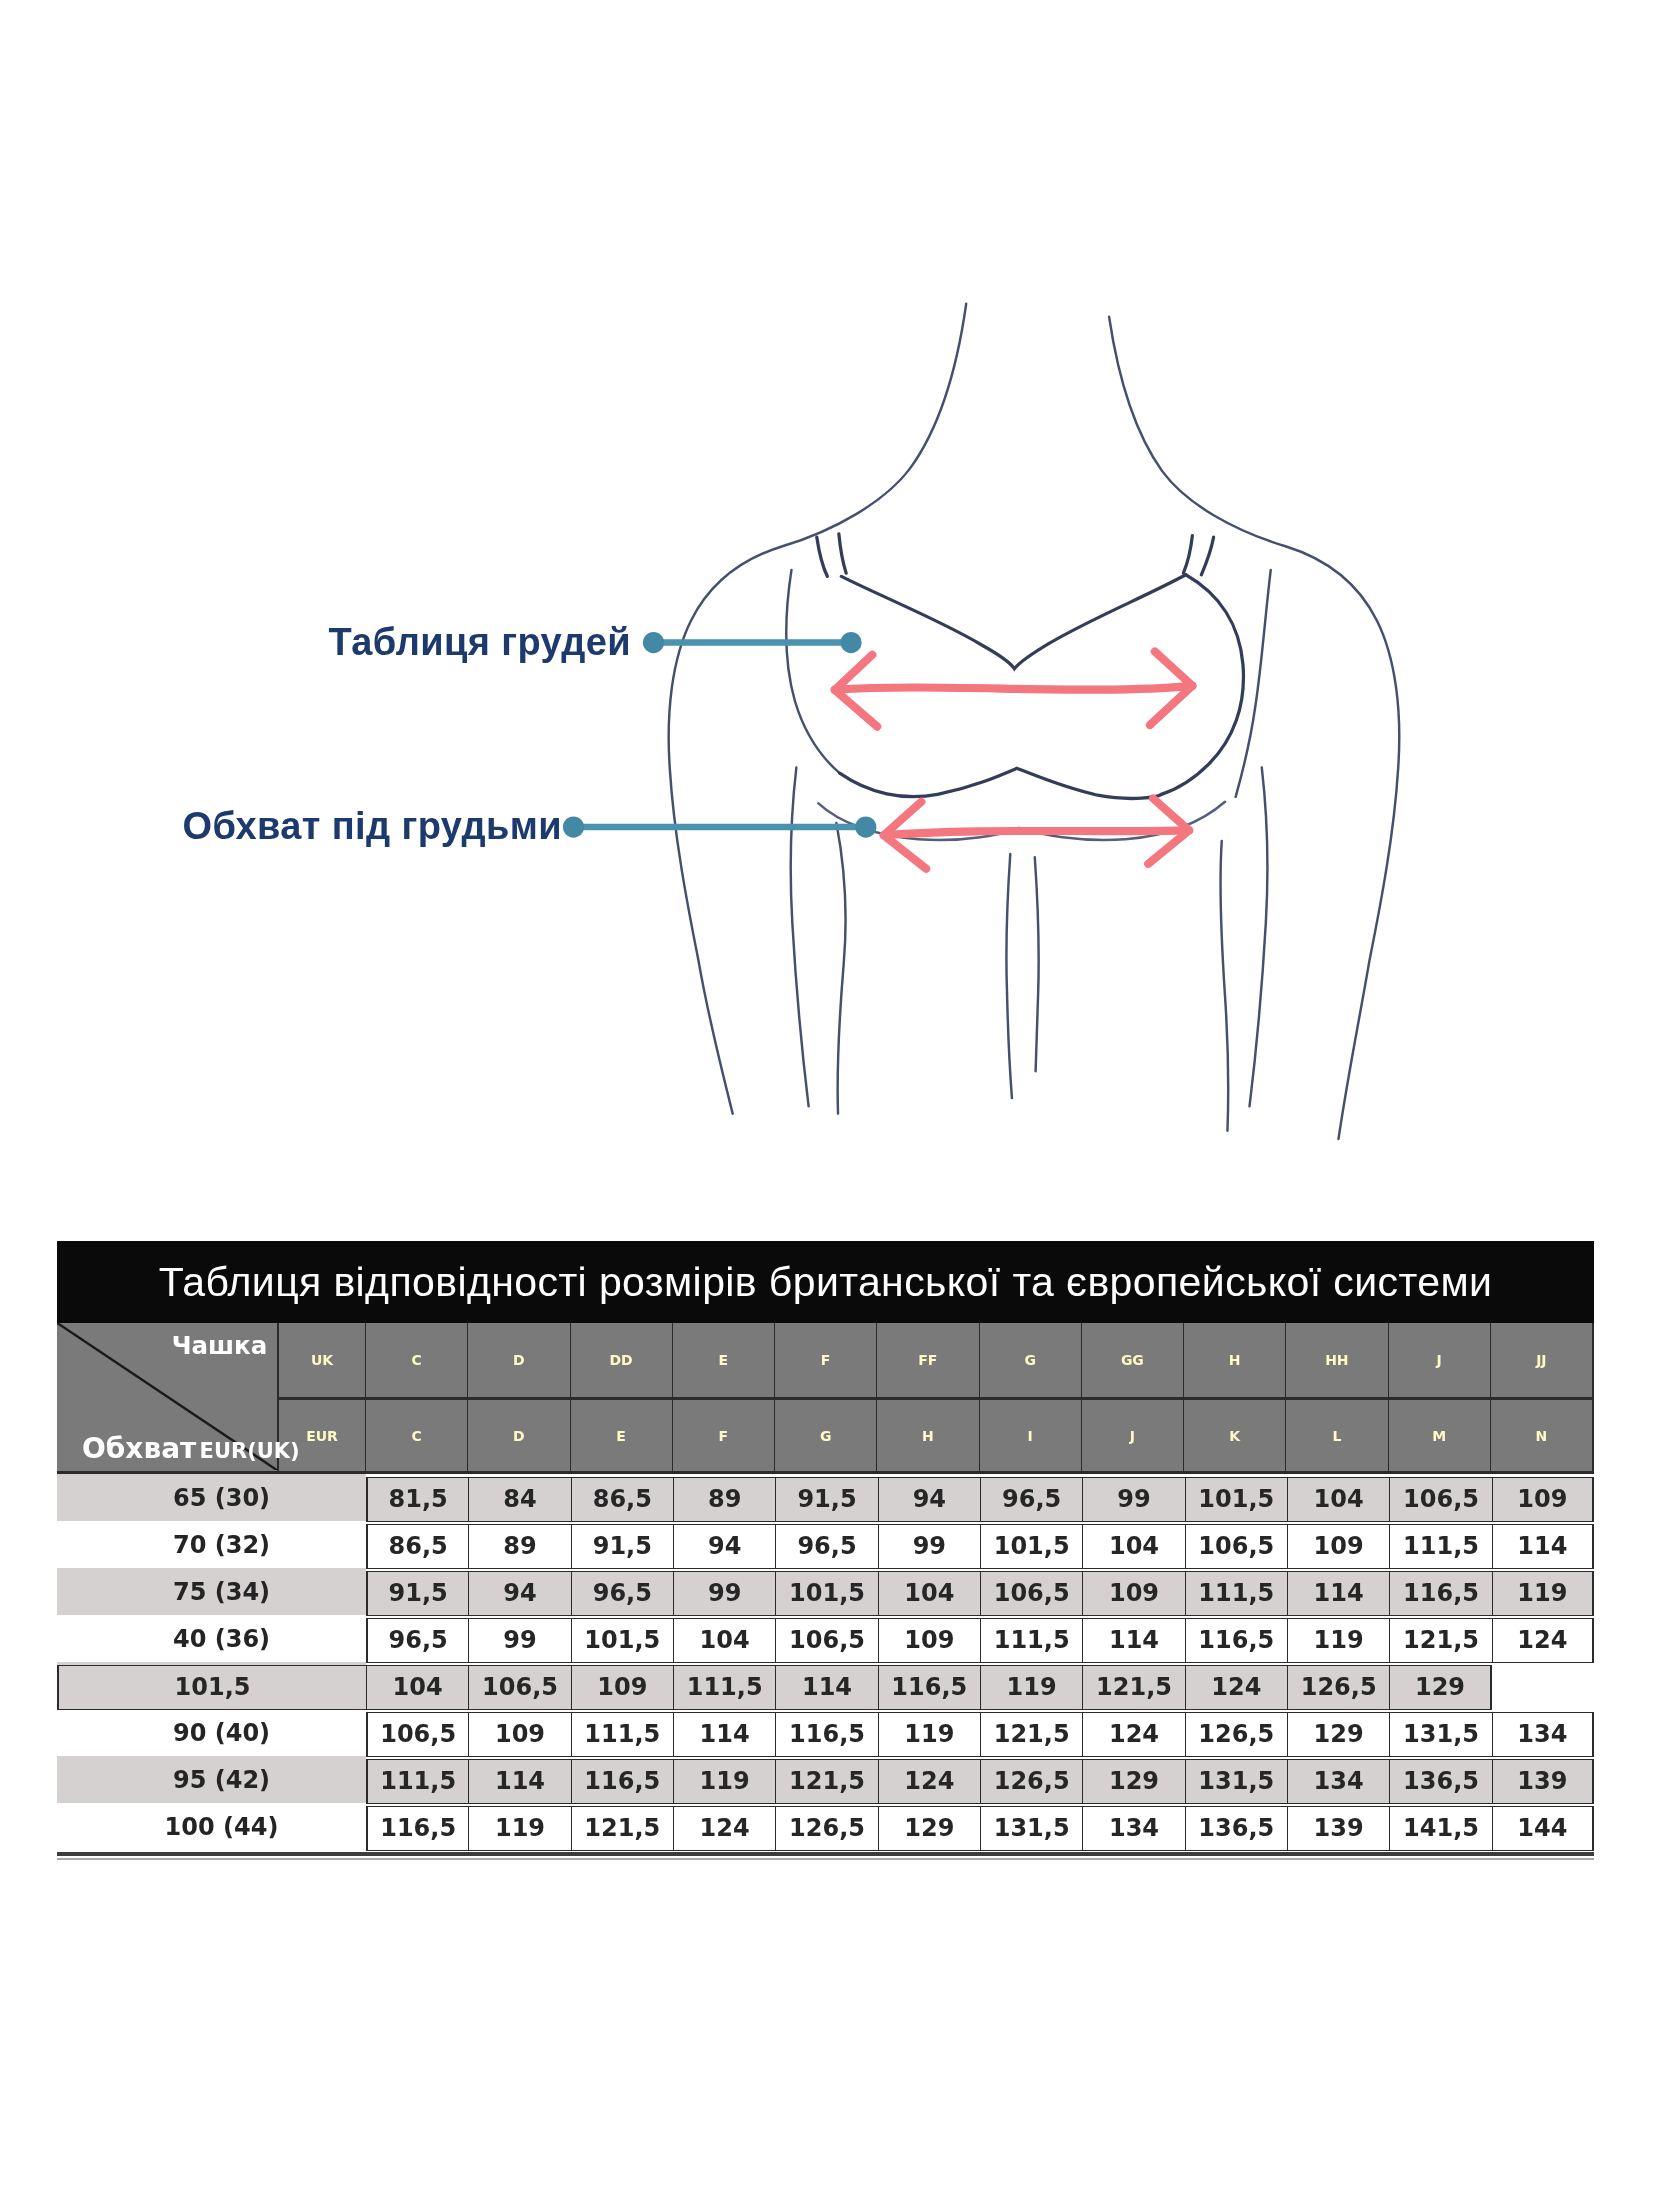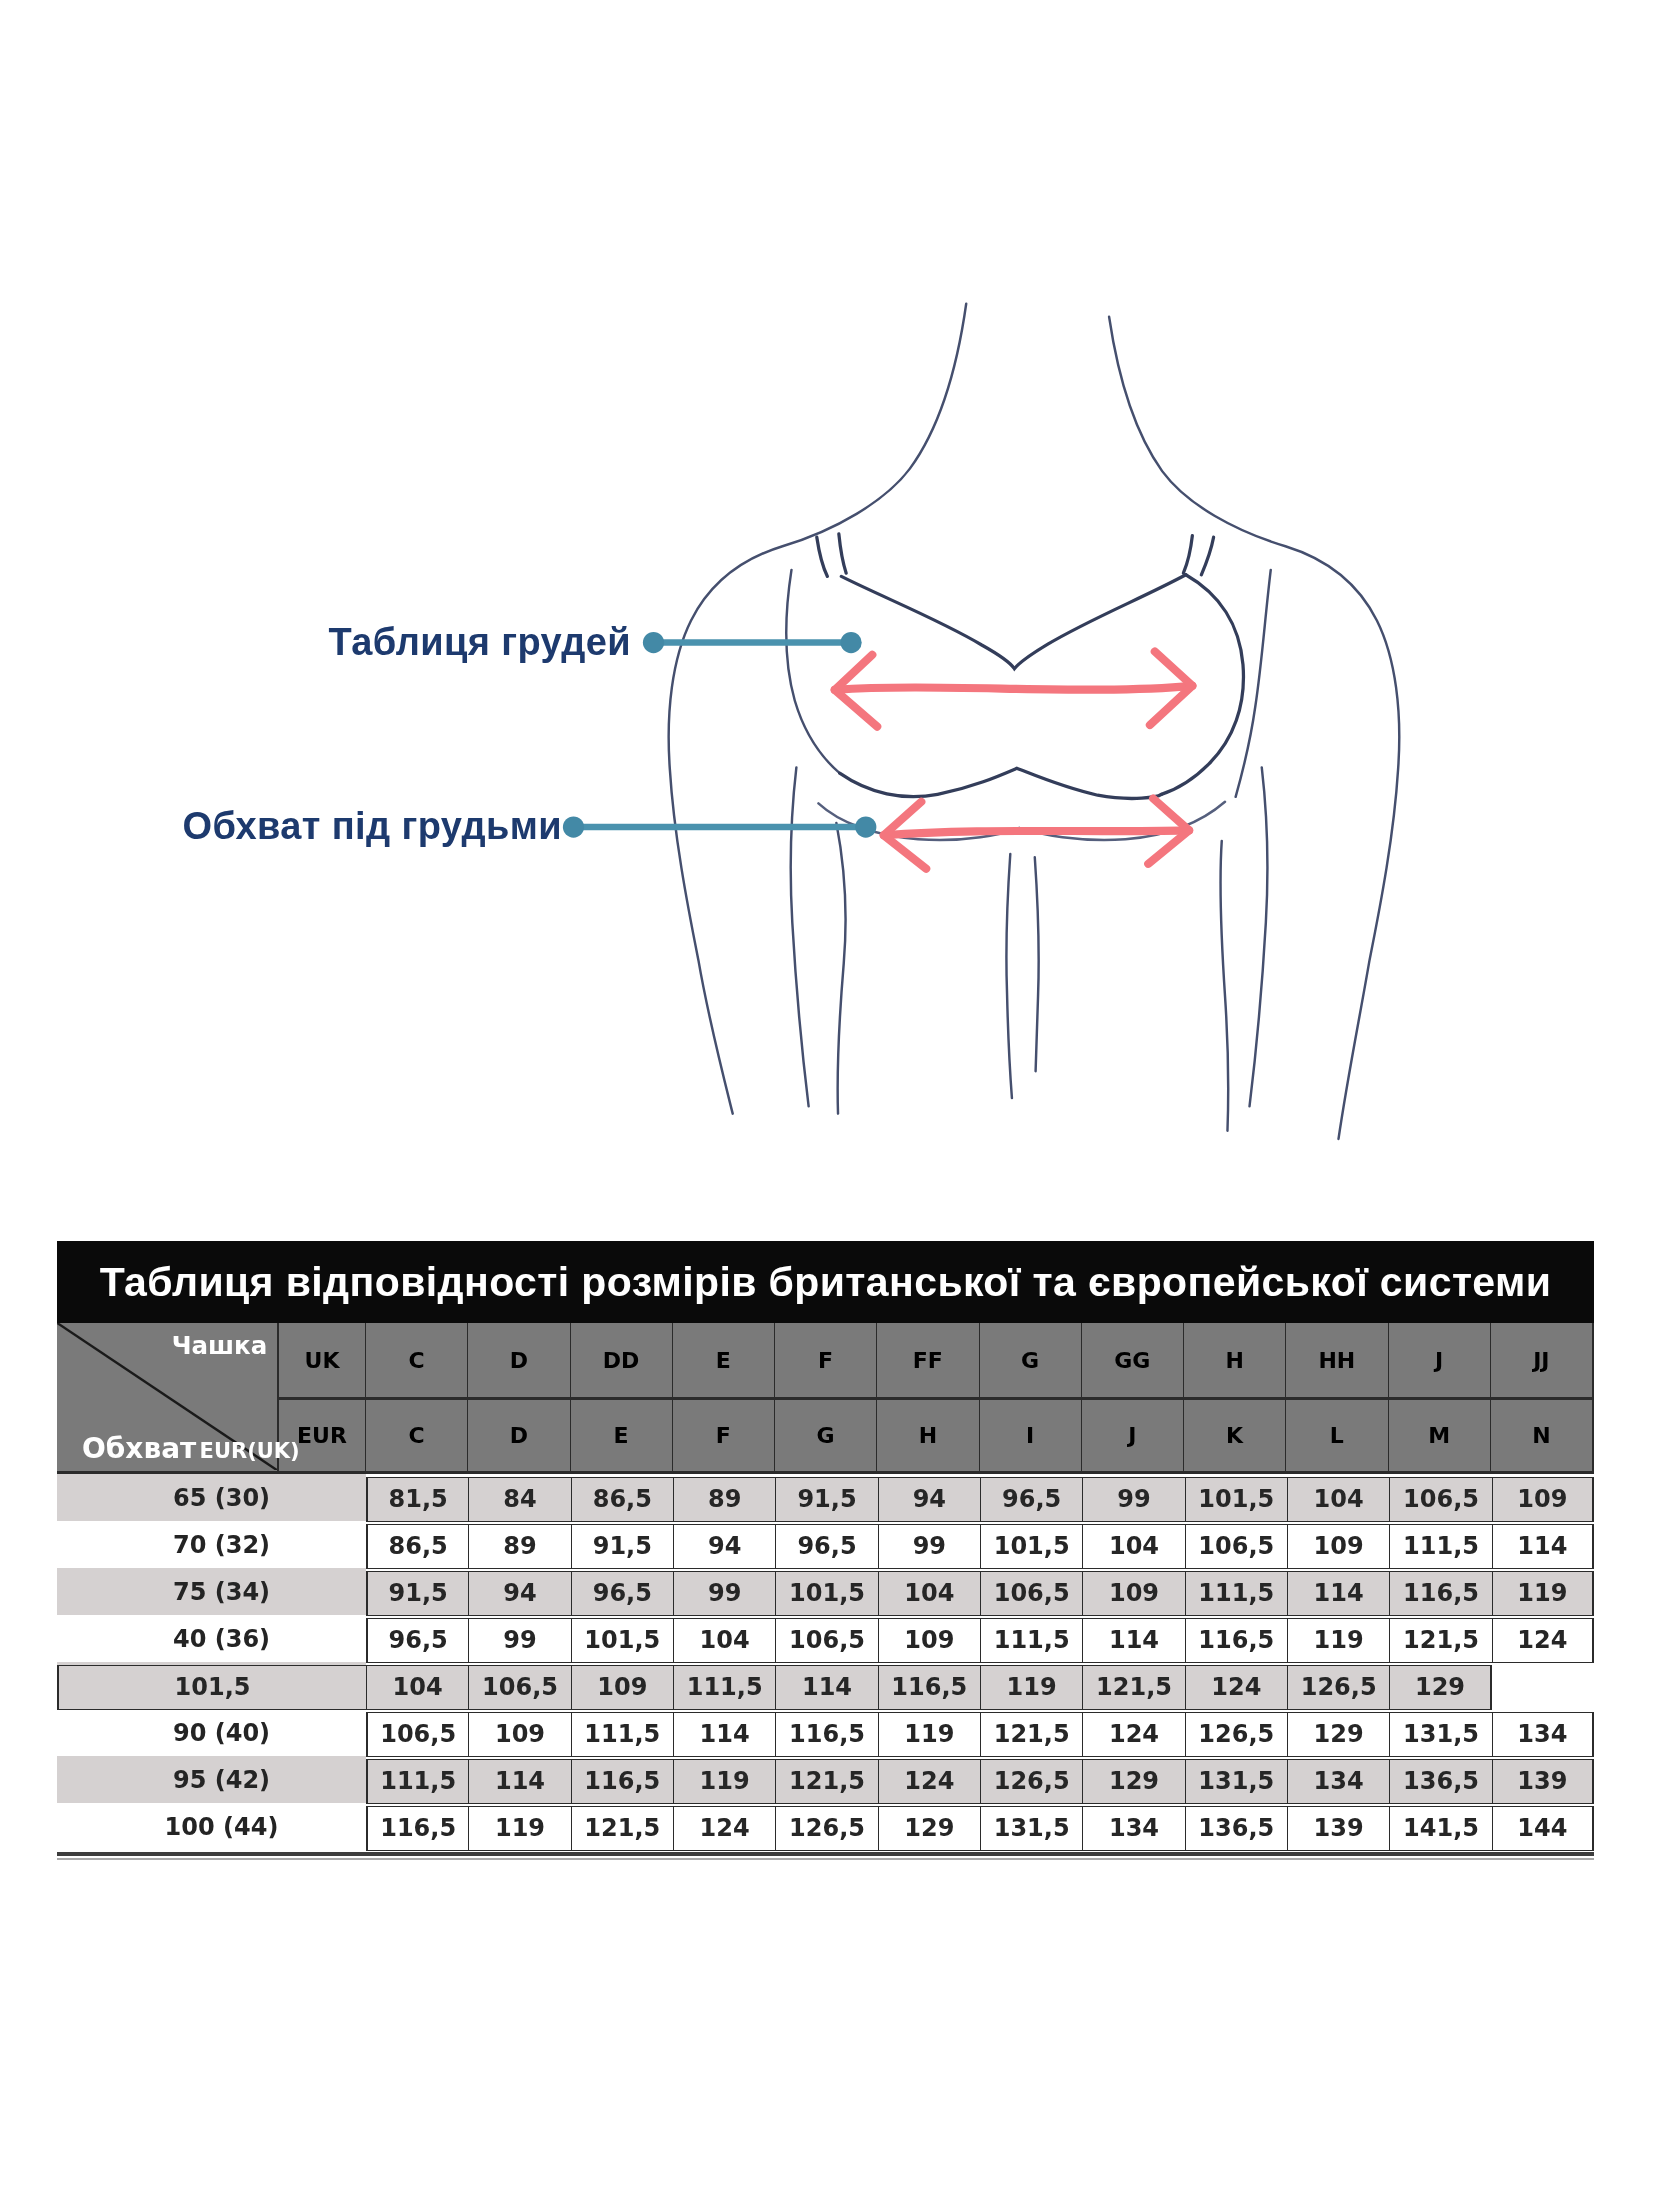--- a/index.html
+++ b/index.html
@@ -22,26 +22,26 @@
   .fig-svg{position:absolute;left:0;top:0;}
   .fig-label{position:absolute;font-weight:bold;font-size:38px;color:var(--label-navy);
              white-space:nowrap;transform:translateY(-52%);letter-spacing:0.4px;}
   .lbl-bust{top:643px;right:1023px;}
   .lbl-underbust{top:827px;right:1092px;}
 
   
   .size-table{position:absolute;left:57px;top:1241px;width:1537px;}
   .title-bar{height:82px;background:var(--title-bg);color:#fff;
              display:flex;align-items:center;justify-content:center;
-             font-size:41px;font-weight:700;letter-spacing:0.4px;white-space:nowrap;}
+             font-size:41px;font-weight:400;letter-spacing:0.4px;white-space:nowrap;}
   .header-grid{display:grid;grid-template-columns:222px 87px repeat(12,1fr);
                grid-template-rows:77px 74px;background:var(--header-bg);
                border-right:1.6px solid var(--border-dark);}
   .hcell{border-right:1.6px solid var(--border-dark);border-bottom:3.3px solid var(--border-dark);
-         color:#000000;font-family:"DejaVu Sans",sans-serif;font-weight:bold;font-size:22px;
+         color:#fef9c3;font-family:"DejaVu Sans",sans-serif;font-weight:bold;font-size:14px;
          display:flex;align-items:center;justify-content:center;box-sizing:border-box;}
   .corner{grid-row:1/3;grid-column:1;position:relative;box-sizing:border-box;
           border-right:2.5px solid var(--border-dark);border-bottom:3.3px solid var(--border-dark);}
   .corner svg{position:absolute;left:0;top:0;}
   .corner-top{position:absolute;top:8.2px;right:9.8px;color:#fff;
               font-family:"DejaVu Sans",sans-serif;font-weight:bold;font-size:24.5px;}
   .corner-bottom{position:absolute;bottom:6.5px;left:25px;color:#fff;
                  font-family:"DejaVu Sans",sans-serif;font-weight:bold;font-size:28px;}
   .corner-bottom .small{font-size:21px;margin-left:3.3px;}
   .uk-sys{grid-area:1/2;}

